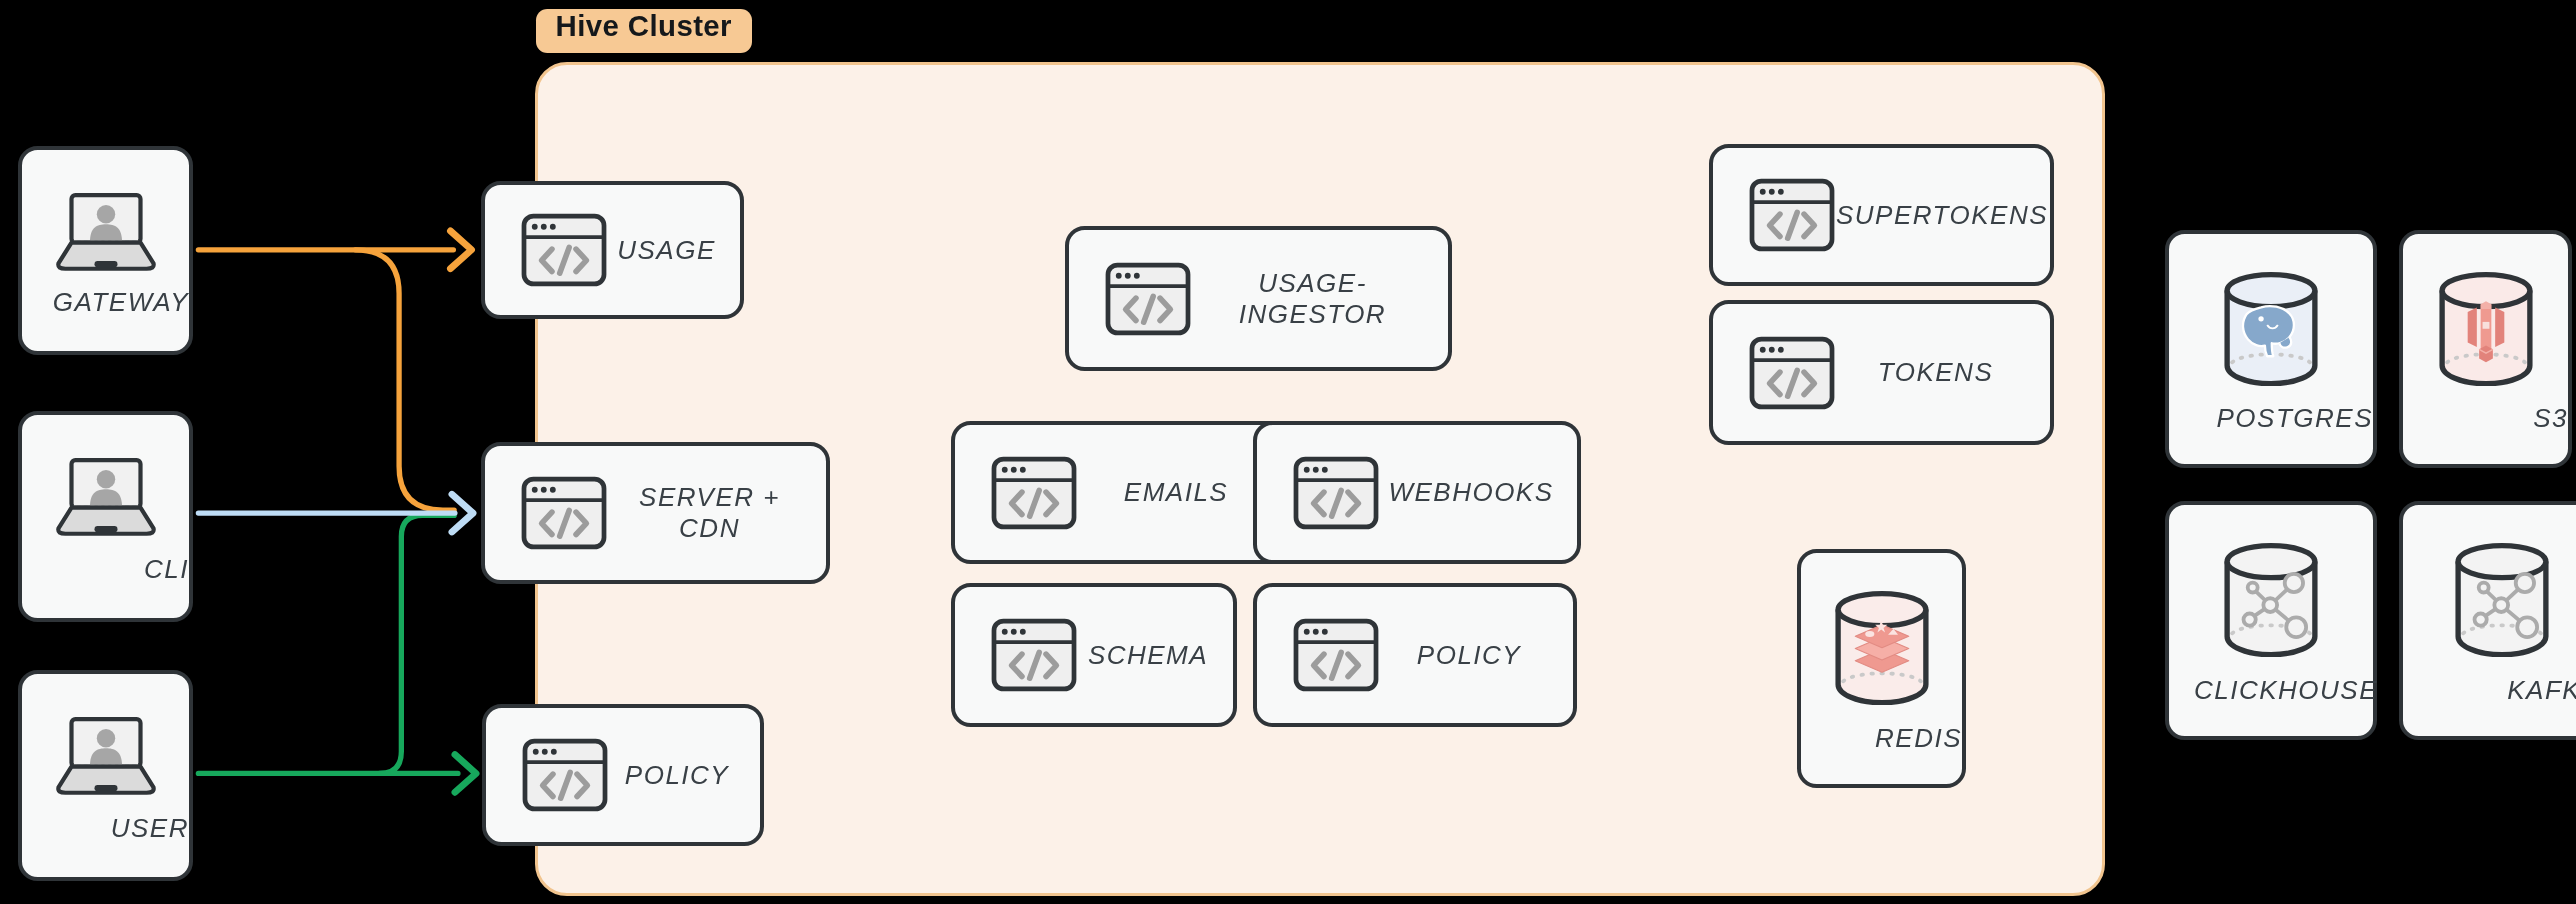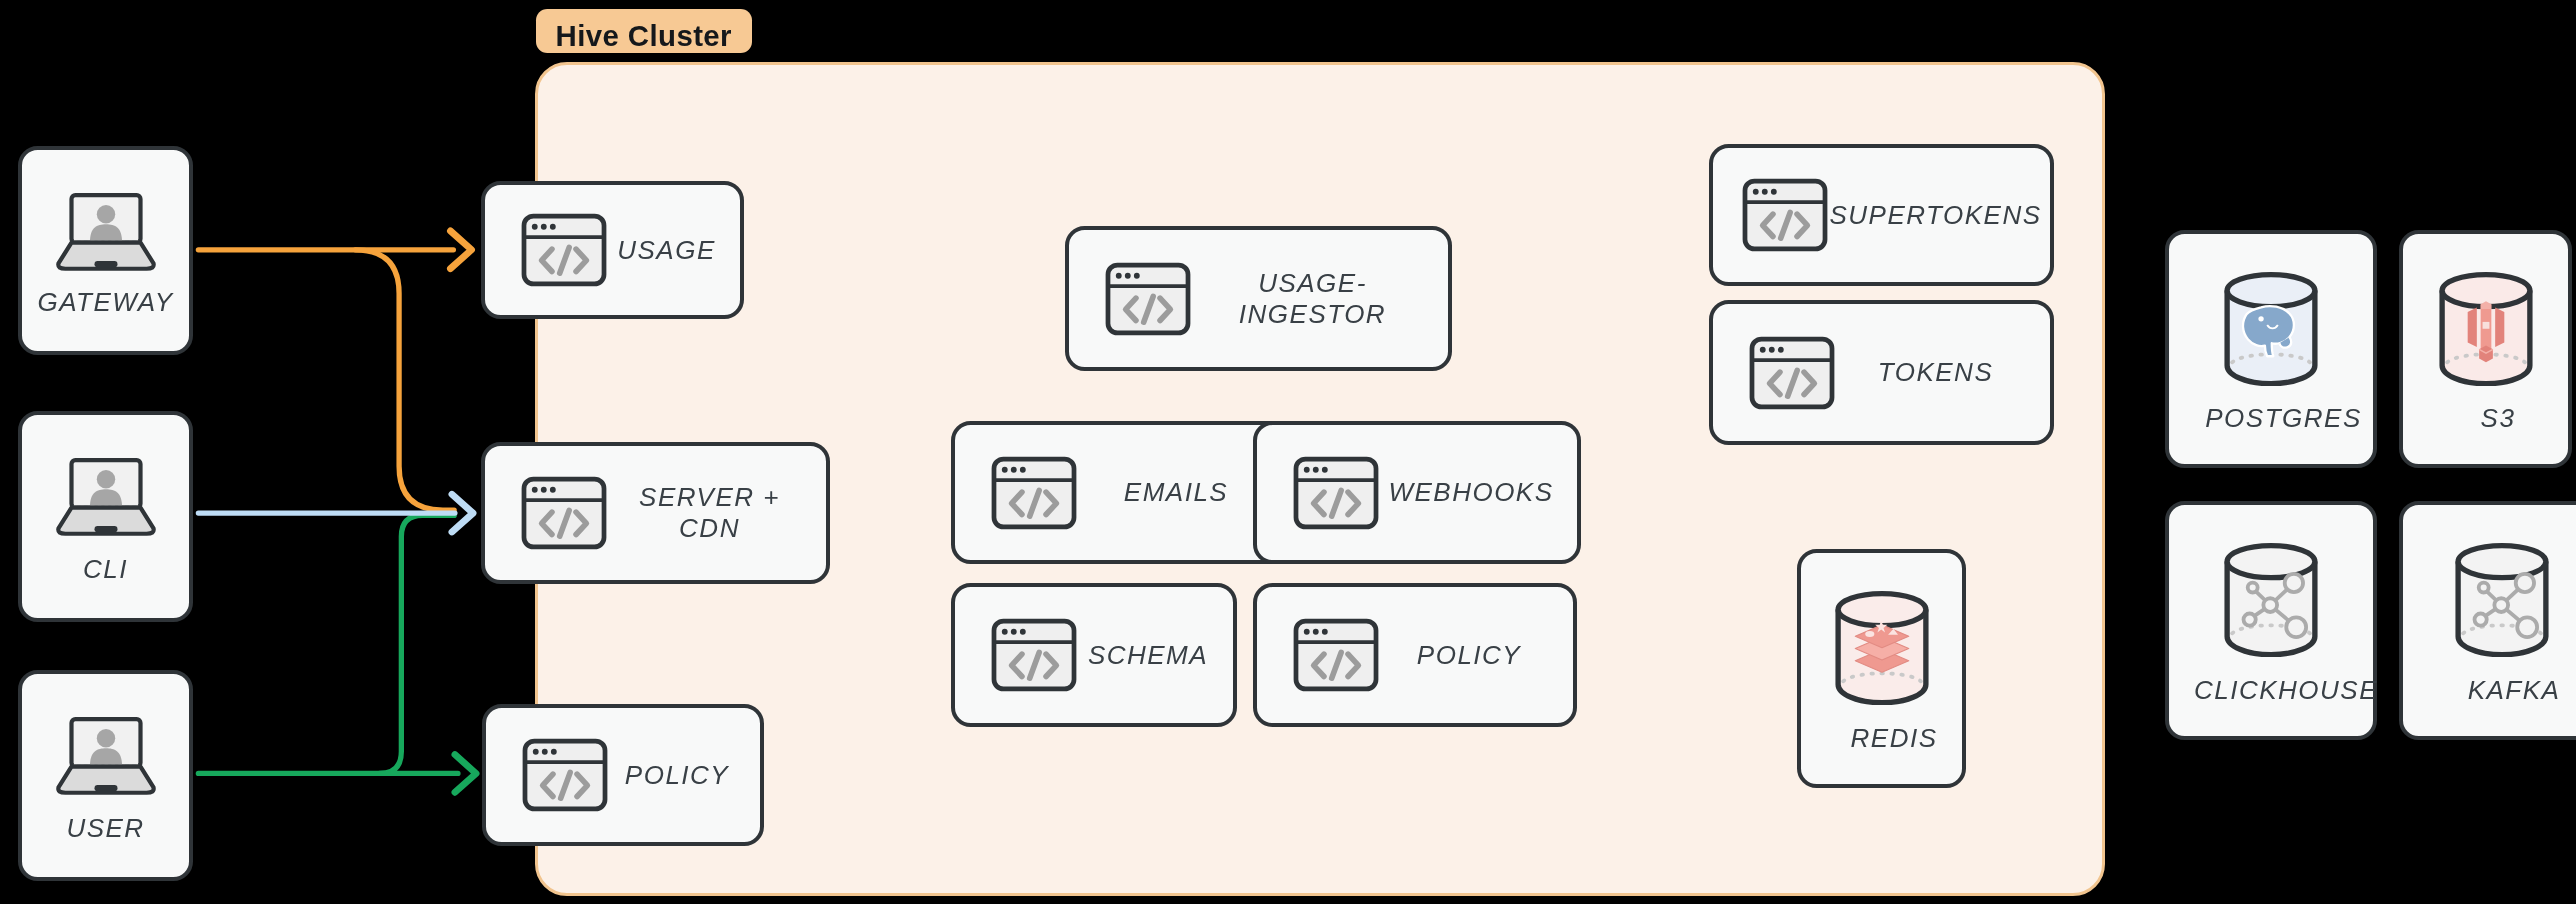--- a/index.html
+++ b/index.html
@@ -2,31 +2,31 @@
 <html style="--orange: #F6A33C; --blue: #BEDCF5; --green: #17A85C; --node-border: #2F3438; --node-fill: #F8F9F9; --label-text: #394046; --cluster-bg: #FCF1E8; --cluster-border: #F1C48E; --badge-bg: #F7C994; --badge-text: #15181B; --icon-grey: #9C9C9C; --postgres-tint: #EAEFF7; --postgres-logo: #86A8CB; --s3-tint: #FAEAE8; --s3-logo: #E2837B; --redis-tint: #FAECEA; --redis-logo: #EF9990; --db-grey-tint: #F3F3F3; --db-grey-logo: #ABABAB;font-size:12px"><head>
 <meta charset="utf-8">
 <style>
   html,body{margin:0;padding:0;background:#000;}
   .canvas{position:relative;width:2576px;height:904px;background:#000;overflow:hidden;
           font-family:"Liberation Sans",sans-serif;}
   .cluster{position:absolute;left:535px;top:62px;width:1570px;height:834px;
            background:var(--cluster-bg,#FCF1E8);border:3px solid var(--cluster-border,#F1C48E);
            border-radius:32px;box-sizing:border-box;}
   .badge{position:absolute;left:536px;top:9px;height:44px;padding:0 19.6px;
-         background:var(--badge-bg,#F7C994);border-radius:11.3px;display:flex;align-items:flex-end;
+         background:var(--badge-bg,#F7C994);border-radius:11.3px;display:flex;align-items:flex-start;
          font-size:29.4px;font-weight:700;color:var(--badge-text,#15181B);letter-spacing:0.4px;}
   .edges{position:absolute;left:0;top:0;}
   .node{position:absolute;background:var(--node-fill,#F8F9F9);
         border:4.5px solid var(--node-border,#2F3438);border-radius:19.6px;box-sizing:border-box;}
-  .nlabel{position:absolute;left:0;right:0;bottom:33px;text-align:center;font-style:italic;
+  .nlabel{position:absolute;left:0;right:0;bottom:33px;text-align:right;font-style:italic;
           font-size:26px;letter-spacing:1.5px;color:var(--label-text,#394046);}
   .db .nlabel{bottom:30px;padding-left:25px;}
   .cicon{position:absolute;left:50%;top:42px;transform:translateX(-50%);width:115px;height:86px;}
   .dicon{position:absolute;left:50%;top:36px;transform:translateX(-50%);width:100px;height:116px;}
-  .service{display:flex;align-items:center;padding:0 15px 0 35px;justify-content:center;}
+  .service{display:flex;align-items:center;padding:0 15px 0 35px;}
   .sicon{width:88px;height:74px;flex:0 0 auto;}
   .slabel{flex:1;text-align:center;font-style:italic;font-size:26px;letter-spacing:1.5px;
           color:var(--label-text,#394046);}
   .cicon svg,.dicon svg,.sicon svg{width:100%;height:100%;display:block;}
 </style>
 </head>
 <body>
 
 <div class="canvas">
 

